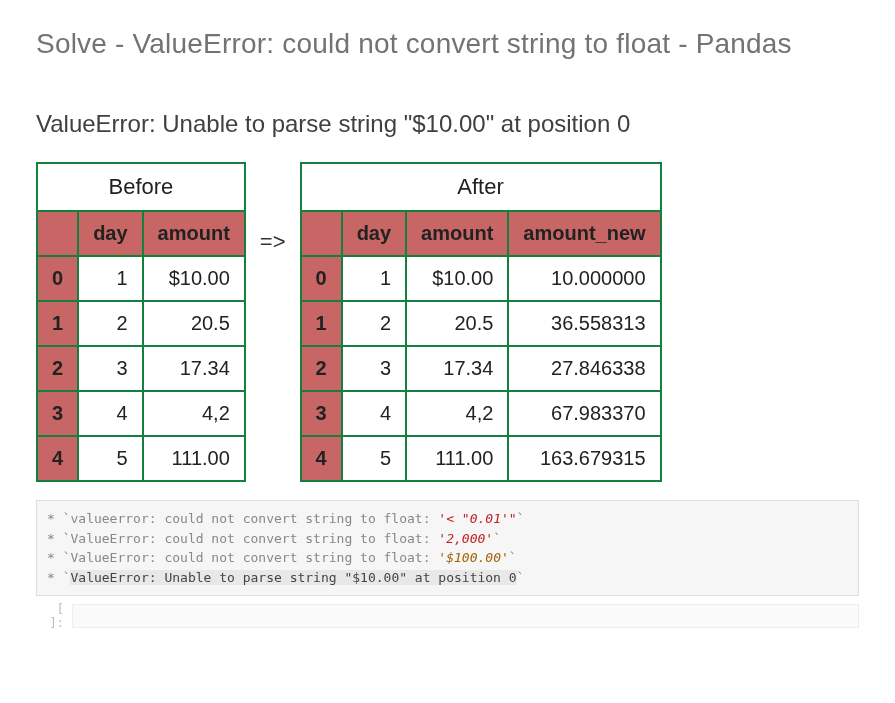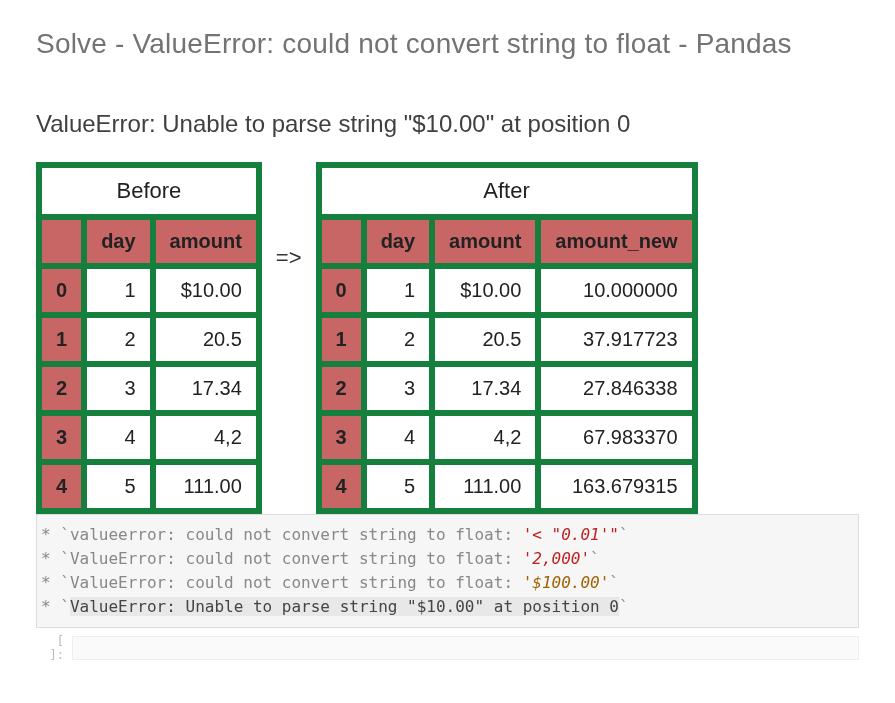--- a/index.html
+++ b/index.html
@@ -28,21 +28,21 @@
     display: flex;
     align-items: flex-start;
     gap: 8px;
   }
   table.dataframe {
     border-collapse: collapse;
     font-size: 20px;
   }
   table.dataframe th,
   table.dataframe td {
-    border: 6px solid #15803d;
+    border: 2px solid #15803d;
     padding: 10px 14px;
     text-align: right;
     vertical-align: middle;
     white-space: nowrap;
   }
   table.dataframe thead.toplabel th {
     font-weight: 400;
     font-size: 22px;
     text-align: center;
     background: #fff;
@@ -63,25 +63,26 @@
     width: 38px;
   }
   .arrow {
     font-size: 22px;
     color: #333;
     align-self: center;
     margin-top: -160px;
     padding: 0 6px;
   }
   .codeblock {
+    margin-top: 18px;
     background: #f6f6f6;
     border: 1px solid #ddd;
-    padding: 8px 4px;
+    padding: 8px 10px;
     font-family: "Menlo", "Consolas", monospace;
-    font-size: 16px;
+    font-size: 13px;
     line-height: 1.5;
     color: #444;
     white-space: pre;
     overflow-x: auto;
   }
   .codeblock .c-star { color: #888; }
   .codeblock .c-str  { color: #c02020; font-style: italic; }
   .codeblock .c-str2 { color: #a06000; font-style: italic; }
   .codeblock .hl { background: #e8e8e8; }
   .prompt-row { display:flex; align-items:center; margin-top:6px; gap:8px;}
@@ -161,21 +162,21 @@
       <tr>
         <th class="rowidx">0</th>
         <td>1</td>
         <td>$10.00</td>
         <td>10.000000</td>
       </tr>
       <tr>
         <th class="rowidx">1</th>
         <td>2</td>
         <td>20.5</td>
-        <td>37.917723</td>
+        <td>36.558313</td>
       </tr>
       <tr>
         <th class="rowidx">2</th>
         <td>3</td>
         <td>17.34</td>
         <td>27.846338</td>
       </tr>
       <tr>
         <th class="rowidx">3</th>
         <td>4</td>

